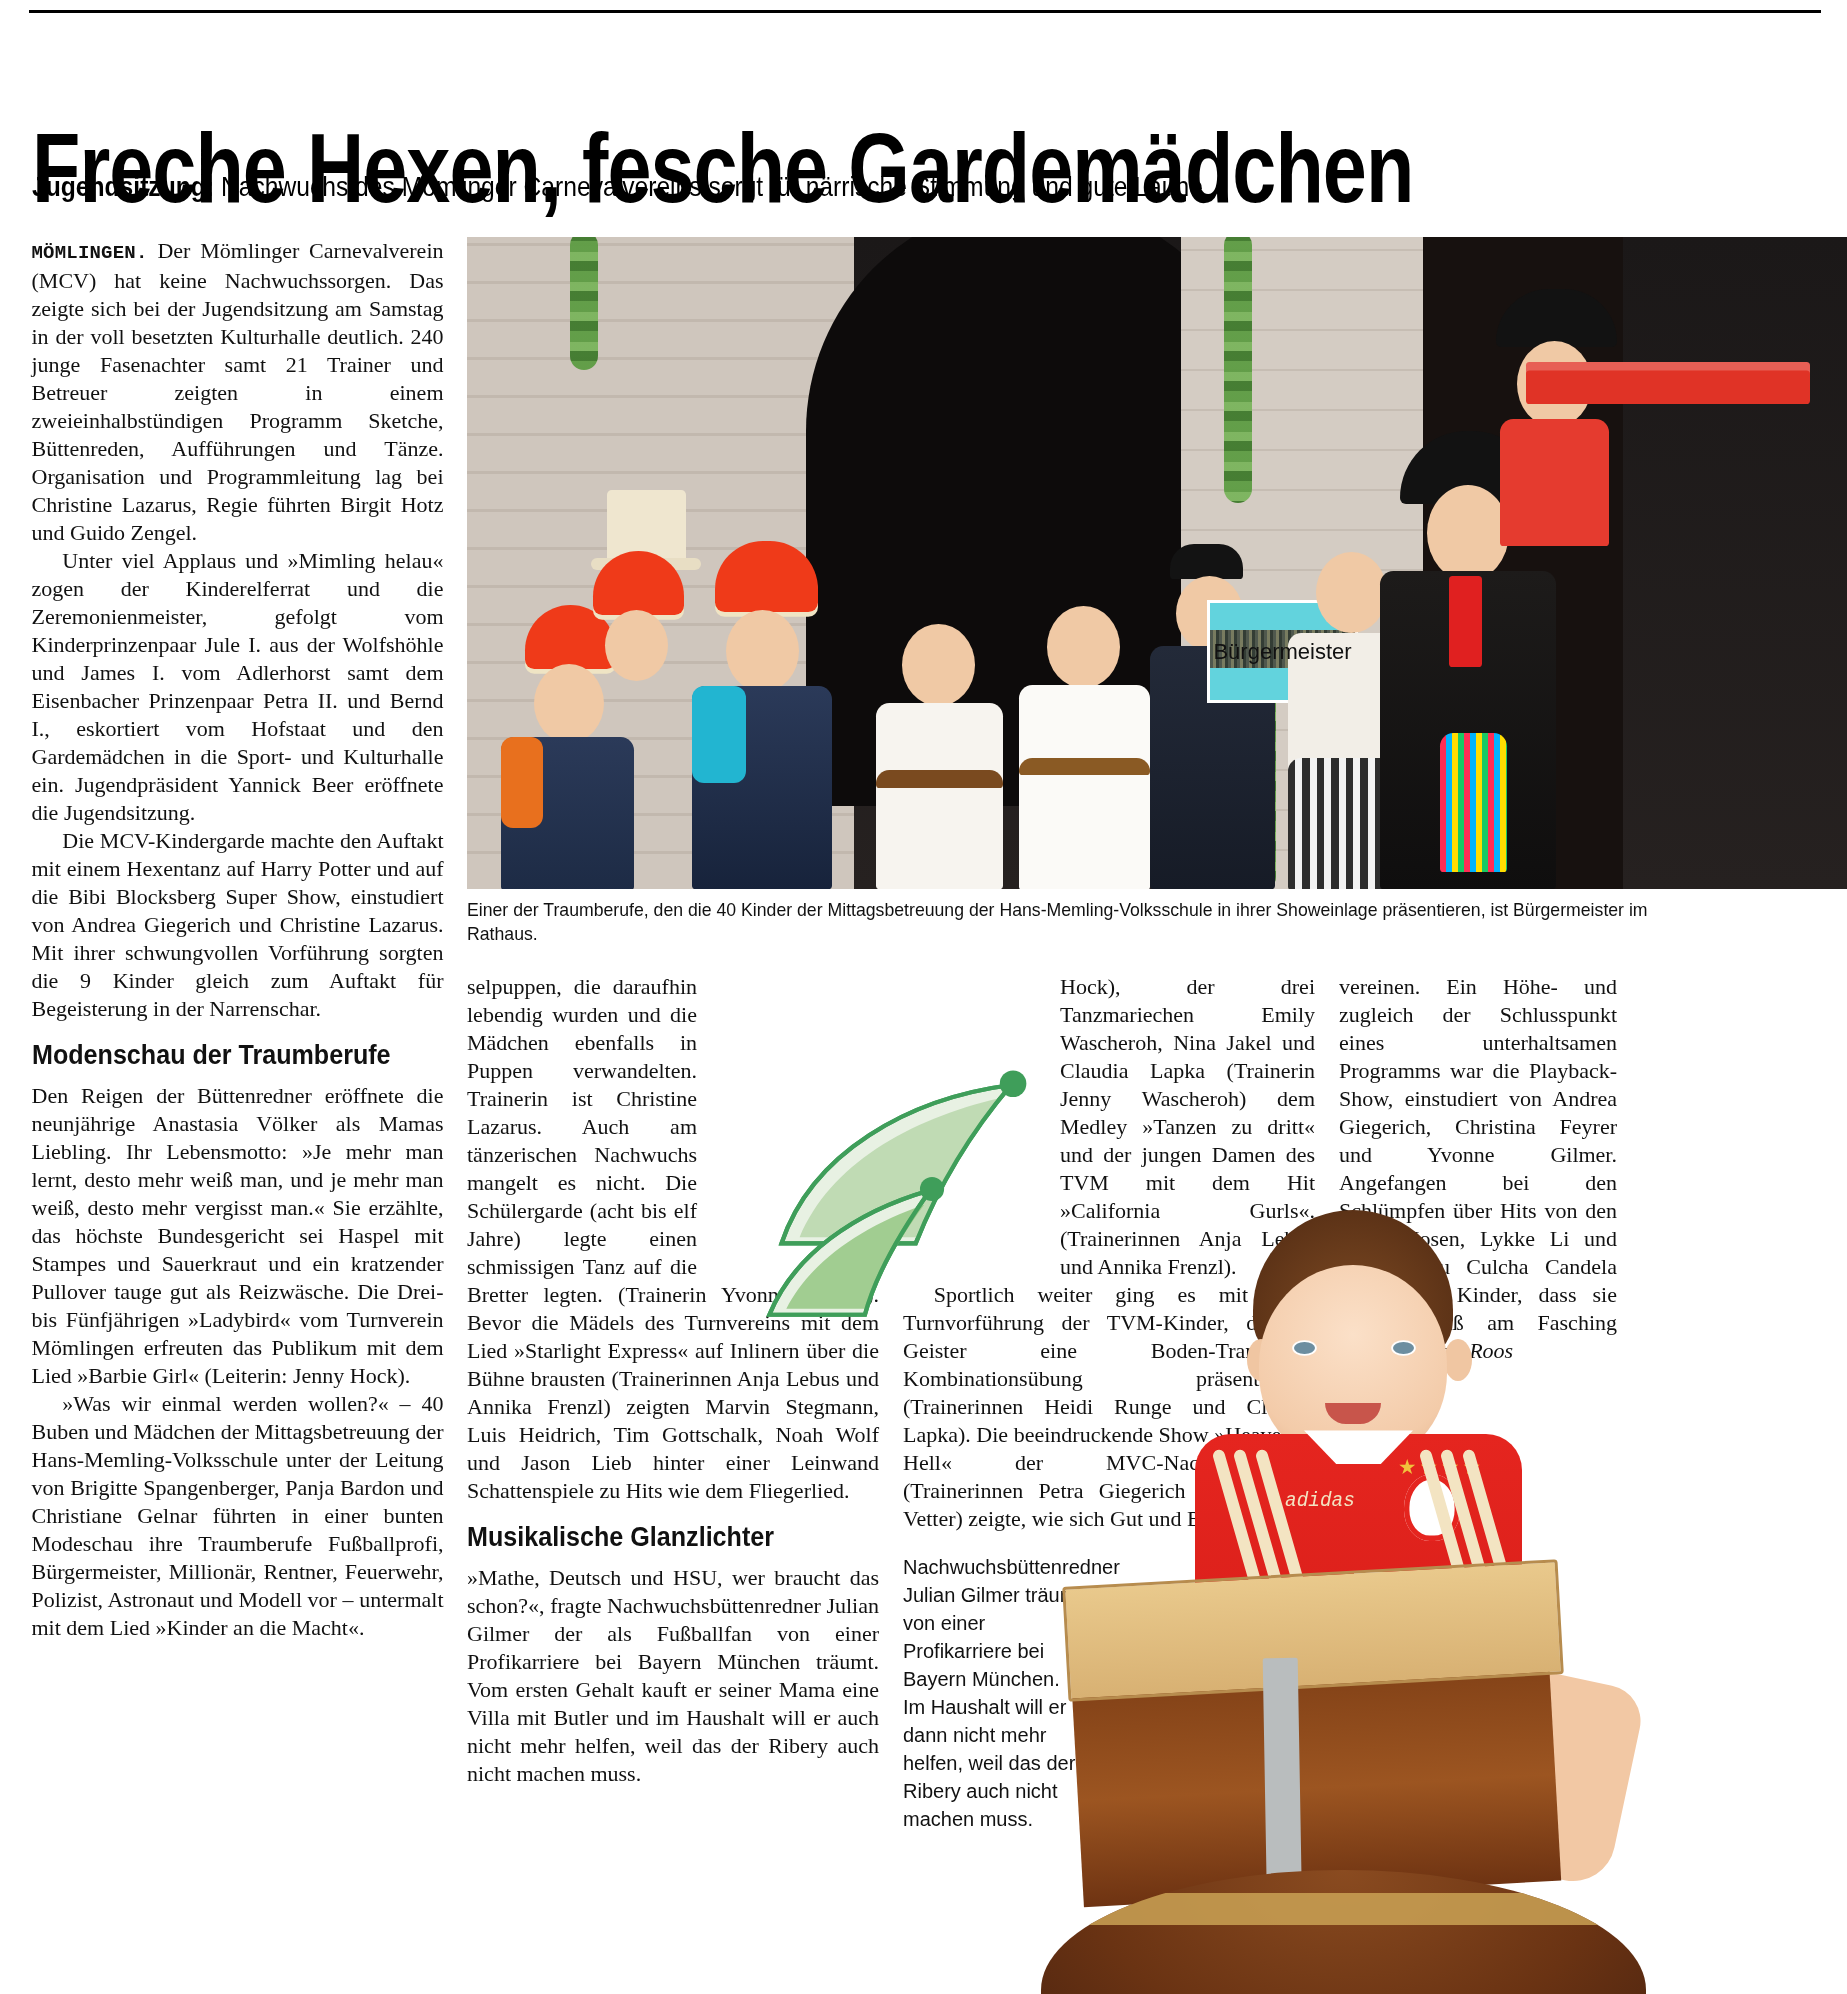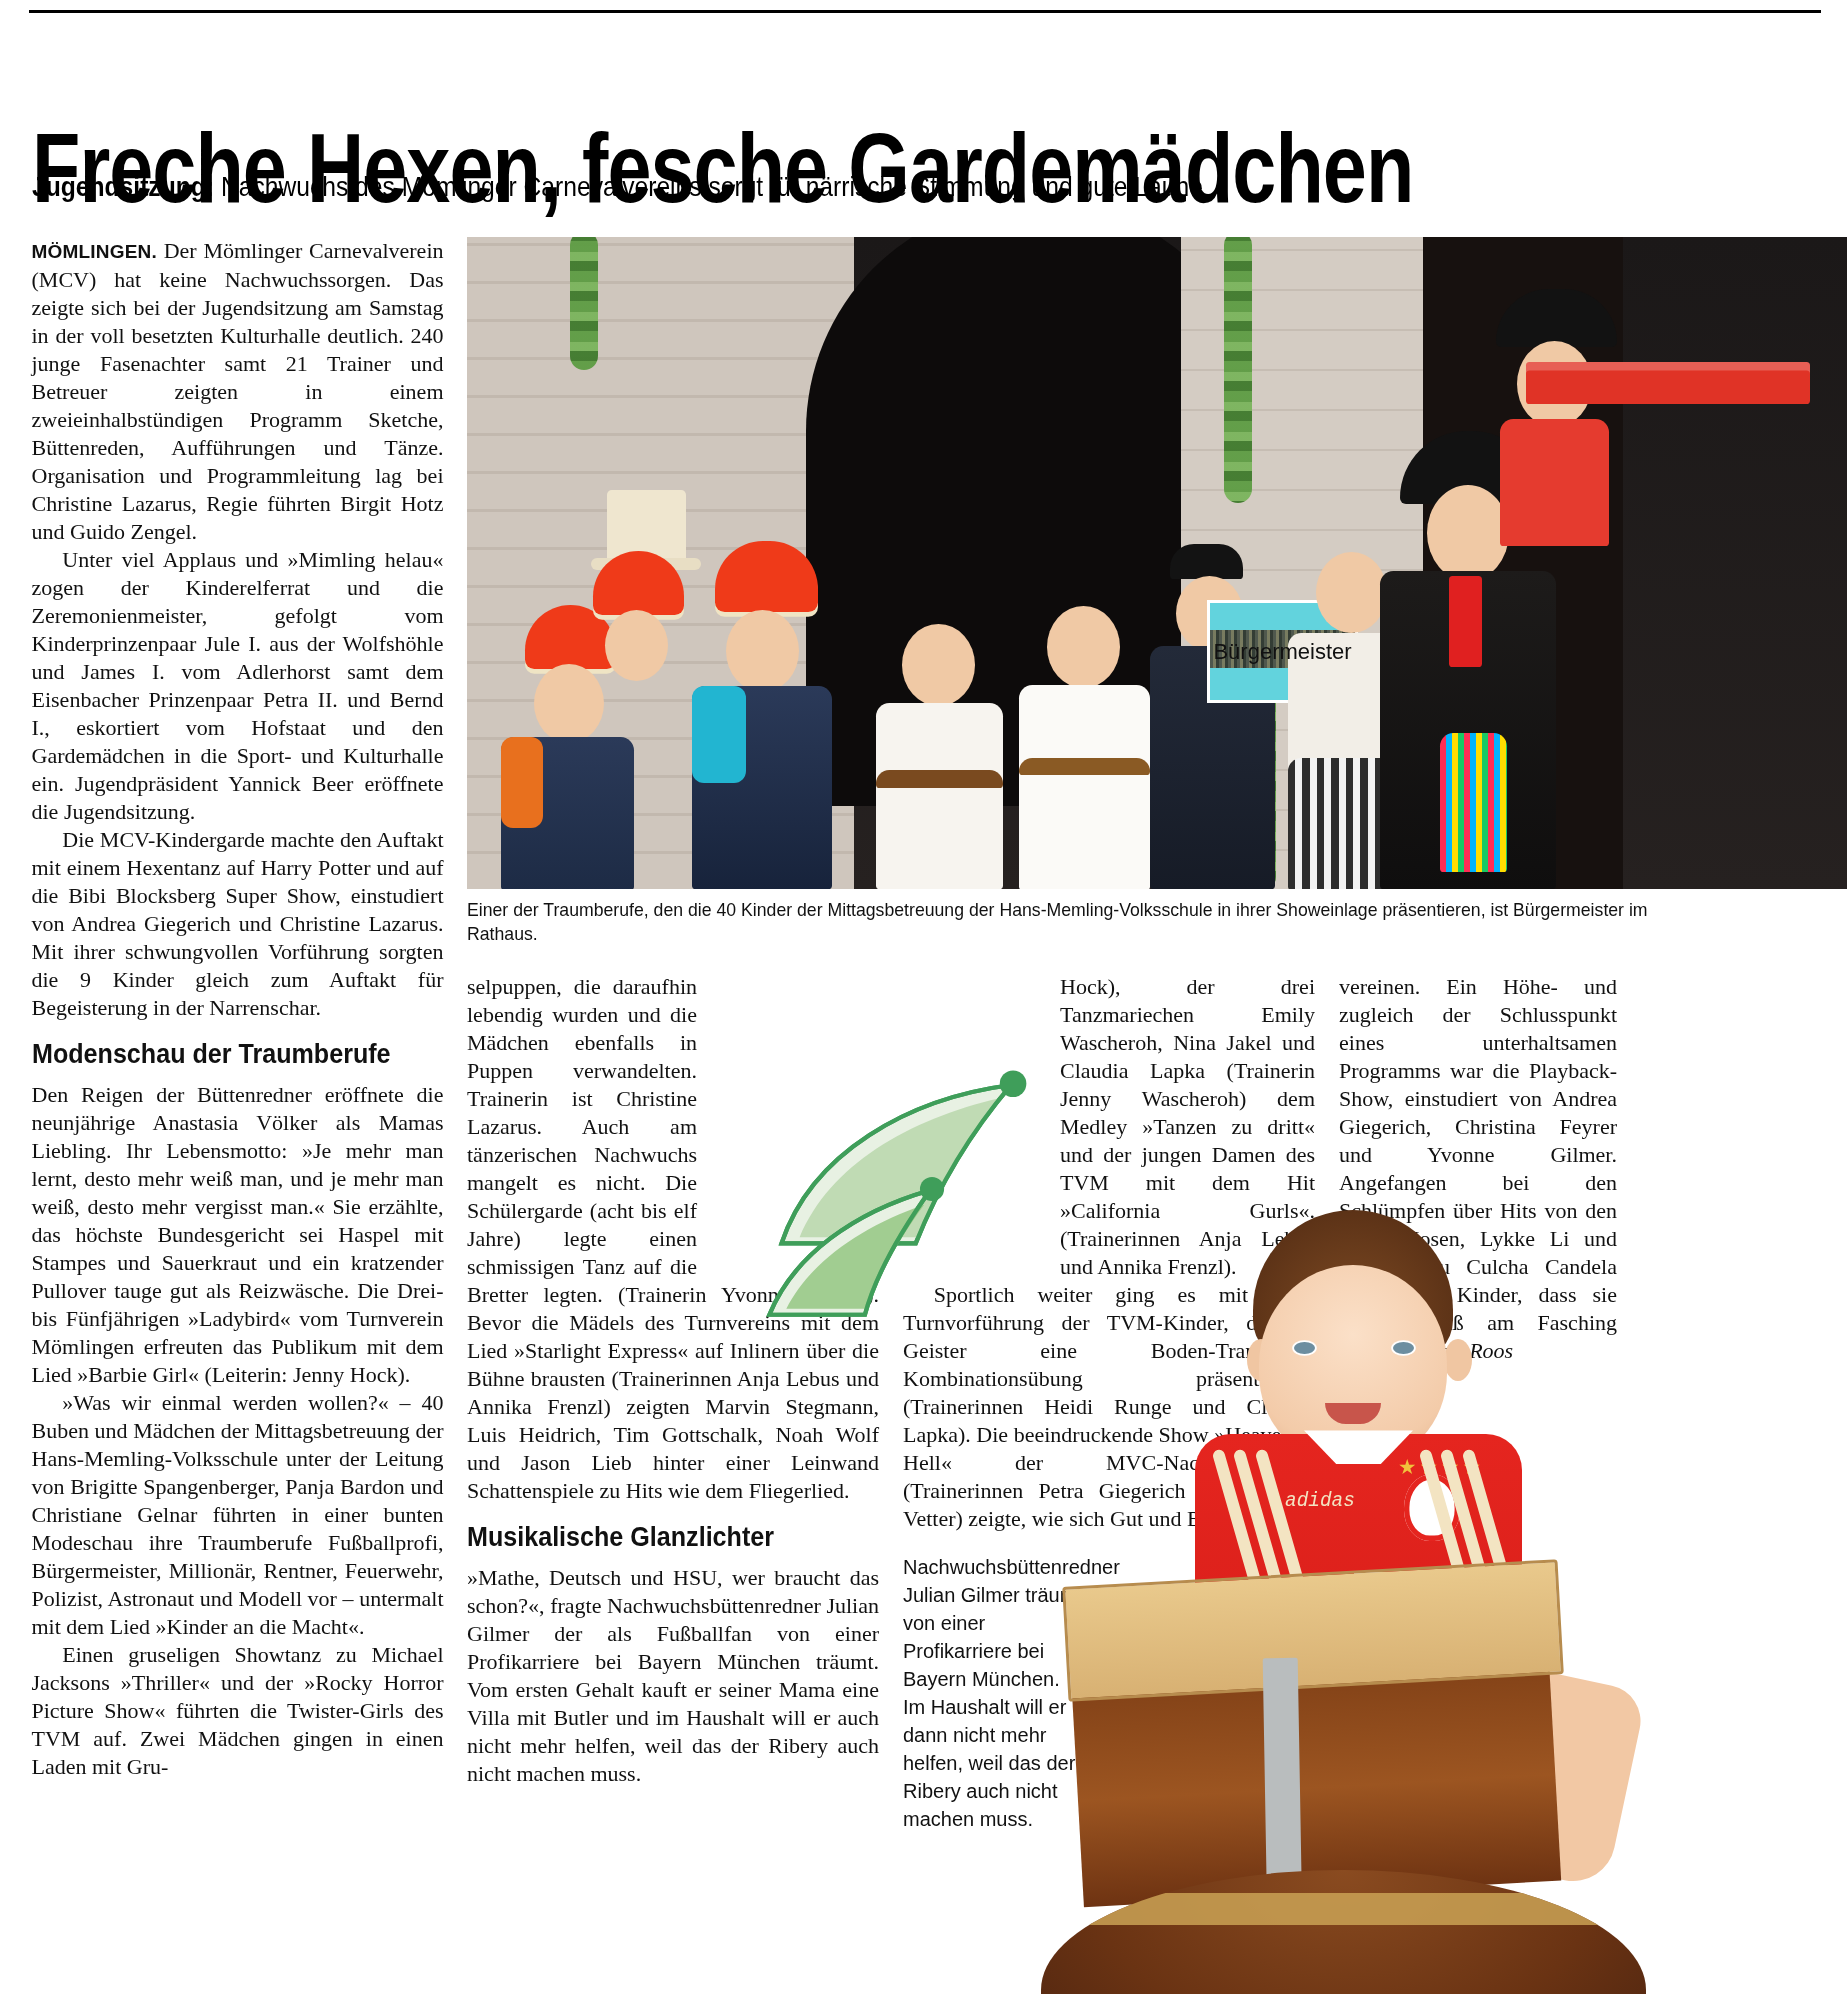--- a/index.html
+++ b/index.html
@@ -52,21 +52,21 @@
     font-family: "Liberation Serif", serif;
     font-size: 22px;
     line-height: 28px;
     text-align: justify;
     text-justify: inter-word;
     hyphens: manual;
     color:#111;
   }
   .col p { margin:0; text-indent: 1.4em; }
   .col p.first { text-indent: 0; }
-  .col .dateline { font-family:Liberation Sans, sans-serif; font-weight:700; font-size:19px; letter-spacing:0.2px;margin-top:44px; }
+  .col .dateline { font-family:Liberation Mono, monospace; font-weight:700; font-size:19px; letter-spacing:0.2px;margin-top:44px; }
 
   .subhead {
     font-family:"Liberation Sans", sans-serif;
     font-weight:700;
     font-size: 27px;
     line-height: 1.1;
     margin: 18px 0 11px 0;
     transform: scaleX(0.93);
     transform-origin: left center;
     white-space: nowrap;
@@ -291,21 +291,20 @@
 
   <div class="photo-caption">Einer der Traumberufe, den die 40 Kinder der Mittagsbetreuung der Hans-Memling-Volksschule in ihrer Showeinlage präsentieren, ist Bürgermeister im Rathaus.</div>
 
   <div class="col" id="col1">
     <p class="first"><span class="dateline">MÖMLINGEN.</span><span> Der Mömlinger Carnevalverein (MCV) hat keine Nachwuchssorgen. Das zeigte sich bei der Jugendsitzung am Samstag in der voll besetzten Kulturhalle deutlich. 240 junge Fasenachter samt 21 Trainer und Betreuer zeigten in einem zweieinhalbstündigen Programm Sketche, Büttenreden, Aufführungen und Tänze. Organisation und Programmleitung lag bei Christine Lazarus, Regie führten Birgit Hotz und Guido Zengel.</span></p>
     <p>Unter viel Applaus und »Mimling helau« zogen der Kinderelferrat und die Zeremonienmeister, gefolgt vom Kinderprinzenpaar Jule I. aus der Wolfshöhle und James I. vom Adlerhorst samt dem Eisenbacher Prinzenpaar Petra II. und Bernd I., eskortiert vom Hofstaat und den Gardemädchen in die Sport- und Kulturhalle ein. Jugendpräsident Yannick Beer eröffnete die Jugendsitzung.</p>
     <p>Die MCV-Kindergarde machte den Auftakt mit einem Hexentanz auf Harry Potter und auf die Bibi Blocksberg Super Show, einstudiert von Andrea Giegerich und Christine Lazarus. Mit ihrer schwungvollen Vorführung sorgten die 9 Kinder gleich zum Auftakt für Begeisterung in der Narrenschar.</p>
     <h2 class="subhead">Modenschau der Traumberufe</h2>
     <p class="first">Den Reigen der Büttenredner eröffnete die neunjährige Anastasia Völker als Mamas Liebling. Ihr Lebensmotto: »Je mehr man lernt, desto mehr weiß man, und je mehr man weiß, desto mehr vergisst man.« Sie erzählte, das höchste Bundesgericht sei Haspel mit Stampes und Sauerkraut und ein kratzender Pullover tauge gut als Reizwäsche. Die Drei- bis Fünfjährigen »Ladybird« vom Turnverein Mömlingen erfreuten das Publikum mit dem Lied »Barbie Girl« (Leiterin: Jenny Hock).</p>
     <p>»Was wir einmal werden wollen?« – 40 Buben und Mädchen der Mittagsbetreuung der Hans-Memling-Volksschule unter der Leitung von Brigitte Spangenberger, Panja Bardon und Christiane Gelnar führten in einer bunten Modeschau ihre Traumberufe Fußballprofi, Bürgermeister, Millionär, Rentner, Feuerwehr, Polizist, Astronaut und Modell vor – untermalt mit dem Lied »Kinder an die Macht«.</p>
-    <p>Einen gruseligen Showtanz zu Michael Jacksons »Thriller« und der »Rocky Horror Picture Show« führten die Twister-Girls des TVM auf. Zwei Mädchen gingen in einen Laden mit Gru-</p>
   </div>
 
   <div class="col" id="col2">
     <div class="float-hat-r" style="height:200px;margin-top:103px;"></div>
     <p class="first">selpuppen, die daraufhin lebendig wurden und die Mädchen ebenfalls in Puppen verwandelten. Trainerin ist Christine Lazarus. Auch am tänzerischen Nachwuchs mangelt es nicht. Die Schülergarde (acht bis elf Jahre) legte einen schmissigen Tanz auf die Bretter legten. (Trainerin Yvonne Gilmer). Bevor die Mädels des Turnvereins mit dem Lied »Starlight Express« auf Inlinern über die Bühne brausten (Trainerinnen Anja Lebus und Annika Frenzl) zeigten Marvin Stegmann, Luis Heidrich, Tim Gottschalk, Noah Wolf und Jason Lieb hinter einer Leinwand Schattenspiele zu Hits wie dem Fliegerlied.</p>
     <h2 class="subhead">Musikalische Glanzlichter</h2>
     <p class="first">»Mathe, Deutsch und HSU, wer braucht das schon?«, fragte Nachwuchsbüttenredner Julian Gilmer der als Fußballfan von einer Profikarriere bei Bayern München träumt. Vom ersten Gehalt kauft er seiner Mama eine Villa mit Butler und im Haushalt will er auch nicht mehr helfen, weil das der Ribery auch nicht machen muss.</p>
   </div>
 
   <div class="col" id="col3">

